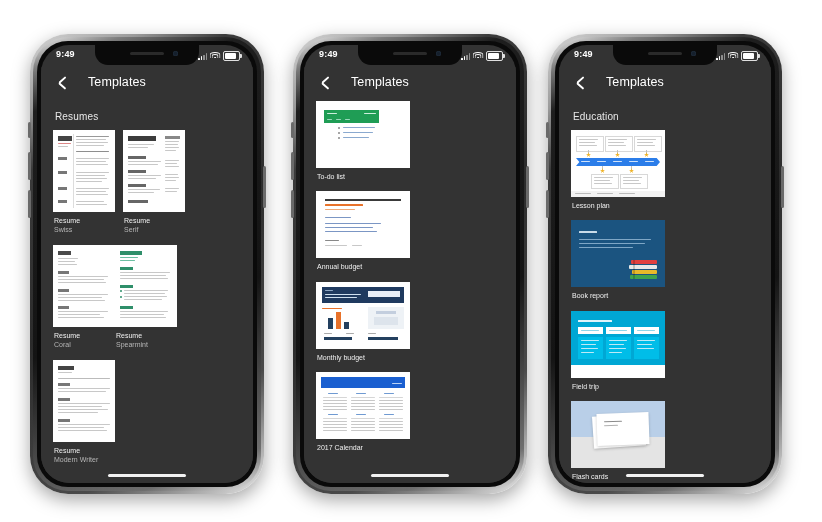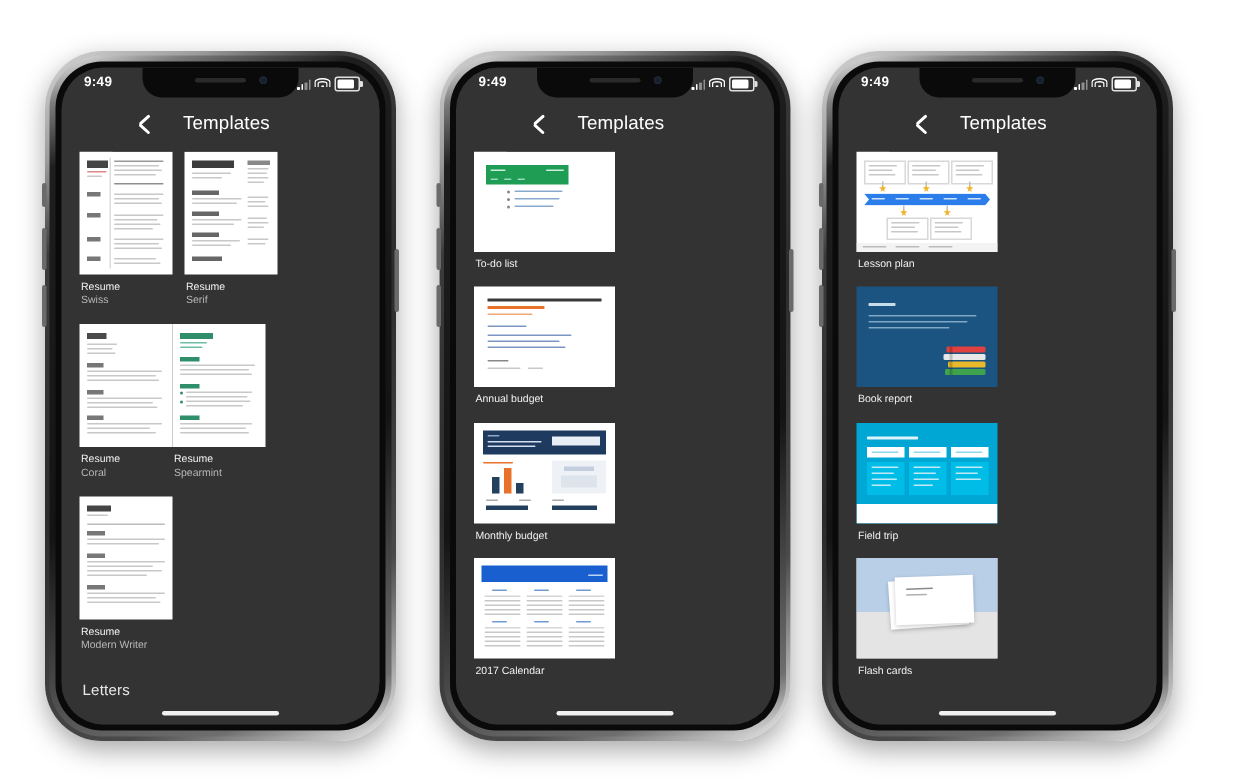--- a/index.html
+++ b/index.html
@@ -47,21 +47,21 @@
   .wifi span{position:absolute;left:50%;transform:translateX(-50%);border:1.1px solid #fff;border-bottom:none;
              border-radius:50% 50% 0 0;}
   .wifi span:nth-child(1){width:9px;height:4.5px;top:0;}
   .wifi span:nth-child(2){width:5px;height:2.6px;top:2.2px;}
   .wifi span:nth-child(3){width:1.8px;height:1.8px;top:4.6px;border-radius:50%;background:#fff;border:none;}
   .batt{width:15px;height:8px;border:1px solid rgba(255,255,255,.85);border-radius:2px;position:relative;}
   .batt:after{content:"";position:absolute;right:-2.6px;top:2px;width:1.4px;height:3.5px;background:rgba(255,255,255,.85);border-radius:0 1px 1px 0;}
   .batt i{position:absolute;left:1px;top:1px;bottom:1px;width:11px;background:#fff;border-radius:1px;display:block;}
 
   
-  .navbar{position:absolute;top:22px;left:0;right:0;height:34px;background:#333;z-index:20;margin-left:34px;}
+  .navbar{position:absolute;top:22px;left:0;right:0;height:34px;background:#333;z-index:20;}
   .back{position:absolute;left:13px;top:8px;width:14px;height:18px;cursor:pointer;}
   .back:before,.back:after{content:"";position:absolute;left:5px;width:9px;height:1.8px;background:#fff;border-radius:1px;}
   .back:before{top:7px;transform:rotate(-42deg);transform-origin:left center;}
   .back:after{top:7px;transform:rotate(42deg);transform-origin:left center;}
   .nav-title{position:absolute;left:47px;top:8px;font-size:12.5px;color:#fff;font-weight:400;letter-spacing:.1px;}
 
   
   .content{position:absolute;top:56px;left:0;right:0;bottom:0;background:#333;overflow:hidden;}
   .section-title{font-size:10px;color:#e8e8e8;padding:10px 14px 8px 14px;letter-spacing:.15px;}
   .grid{display:flex;flex-wrap:wrap;padding:0 12px;gap:0;}
@@ -127,20 +127,21 @@
         </div>
       </div>
 
       <div class="navbar">
         <div class="back"></div>
         <div class="nav-title">Templates</div>
       </div>
 
       <div class="content">
 
+        <div class="section-title">Resumes</div>
         <div class="grid g3">
 
           <div class="cell">
             <div class="thumb-p">
               <div class="blk" style="left:5px;top:6px;width:14px;height:5px;background:#444;"></div>
               <div class="ln" style="left:5px;top:13px;width:13px;background:#d88;"></div>
               <div class="ln" style="left:5px;top:16px;width:10px;"></div>
               <div class="ln" style="left:23px;top:6px;width:33px;background:#999;"></div>
               <div class="ln" style="left:23px;top:9px;width:30px;"></div>
               <div class="ln" style="left:23px;top:12px;width:32px;"></div>
@@ -483,20 +484,21 @@
             </div>
         </div>
       </div>
 
       <div class="navbar">
         <div class="back"></div>
         <div class="nav-title">Templates</div>
       </div>
 
       <div class="content">
+        <div class="section-title">Education</div>
         <div class="grid g2">
 
           <div class="cell">
             <div class="thumb-l">
               <div class="blk" style="left:5px;top:6px;width:26px;height:14px;background:#fff;border:.6px solid #d8d8d8;"></div>
               <div class="blk" style="left:34px;top:6px;width:26px;height:14px;background:#fff;border:.6px solid #d8d8d8;"></div>
               <div class="blk" style="left:63px;top:6px;width:26px;height:14px;background:#fff;border:.6px solid #d8d8d8;"></div>
               <div class="ln" style="left:8px;top:9px;width:19px;"></div>
                 <div class="ln" style="left:8px;top:12px;width:16px;"></div>
                 <div class="ln" style="left:8px;top:15px;width:18px;"></div>

